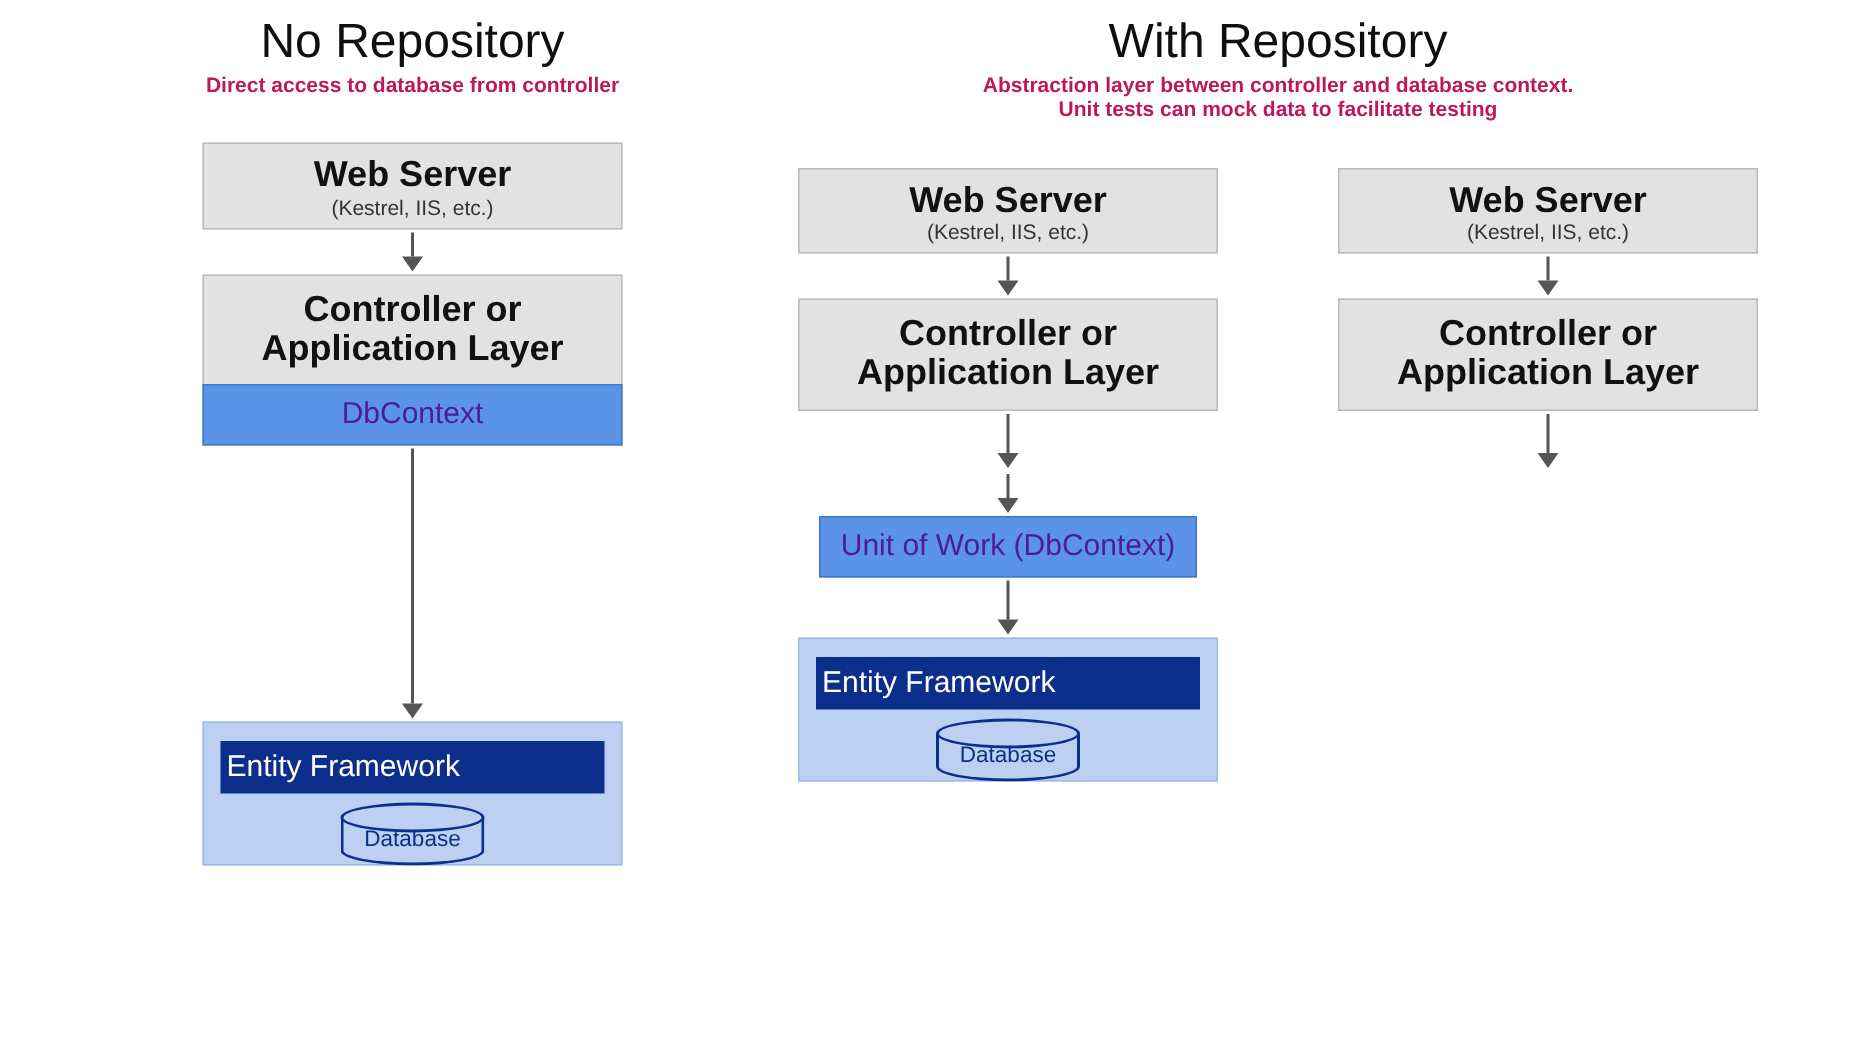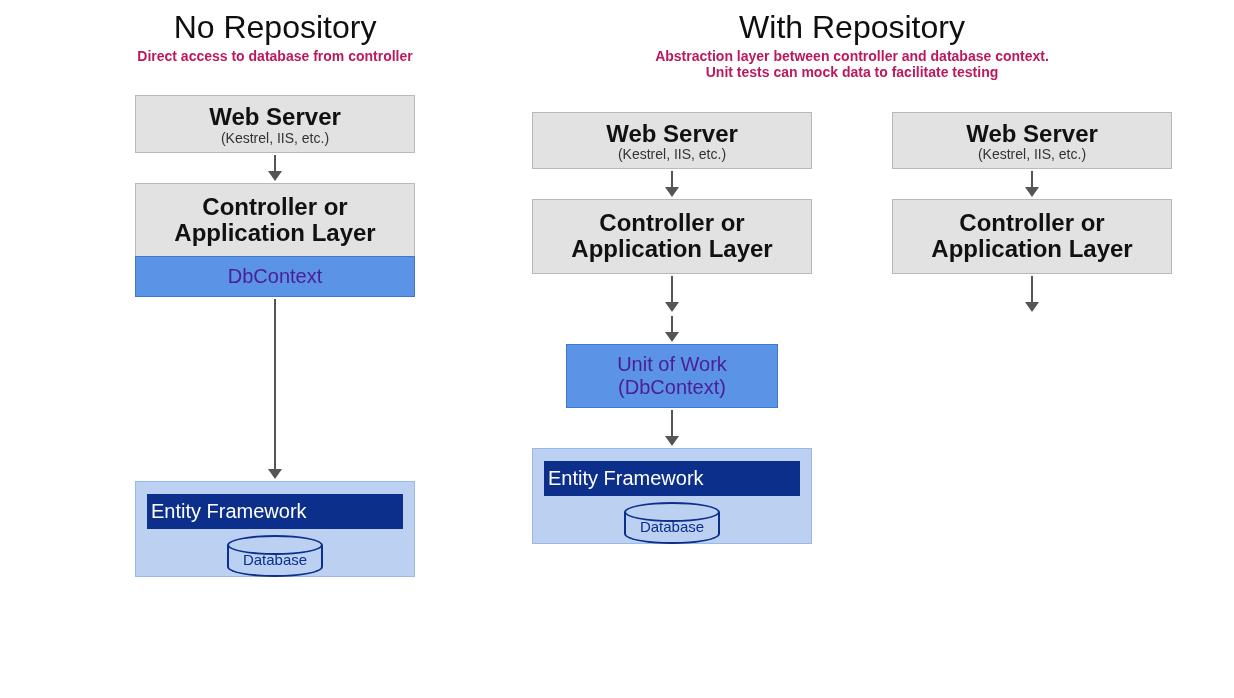--- a/index.html
+++ b/index.html
@@ -81,21 +81,21 @@
     width: 280px;
     background: #5b94e6;
     border: 1px solid #3f78c9;
     color: #4c1d95;
     text-align: center;
     font-size: 20px;
     padding: 8px 4px;
   }
   .bluebox.attached { margin-top: -1px; }
   .bluebox.standalone { margin-top: 0; }
-  .bluebox.narrow { width: 212px; }
+  .bluebox.narrow { width: 252px; }
 
   .efbox {
     width: 280px;
     background: #bcd1f2;
     border: 1px solid #9bb9e6;
     padding: 12px 12px 8px 12px;
     display: flex;
     flex-direction: column;
     align-items: center;
   }

